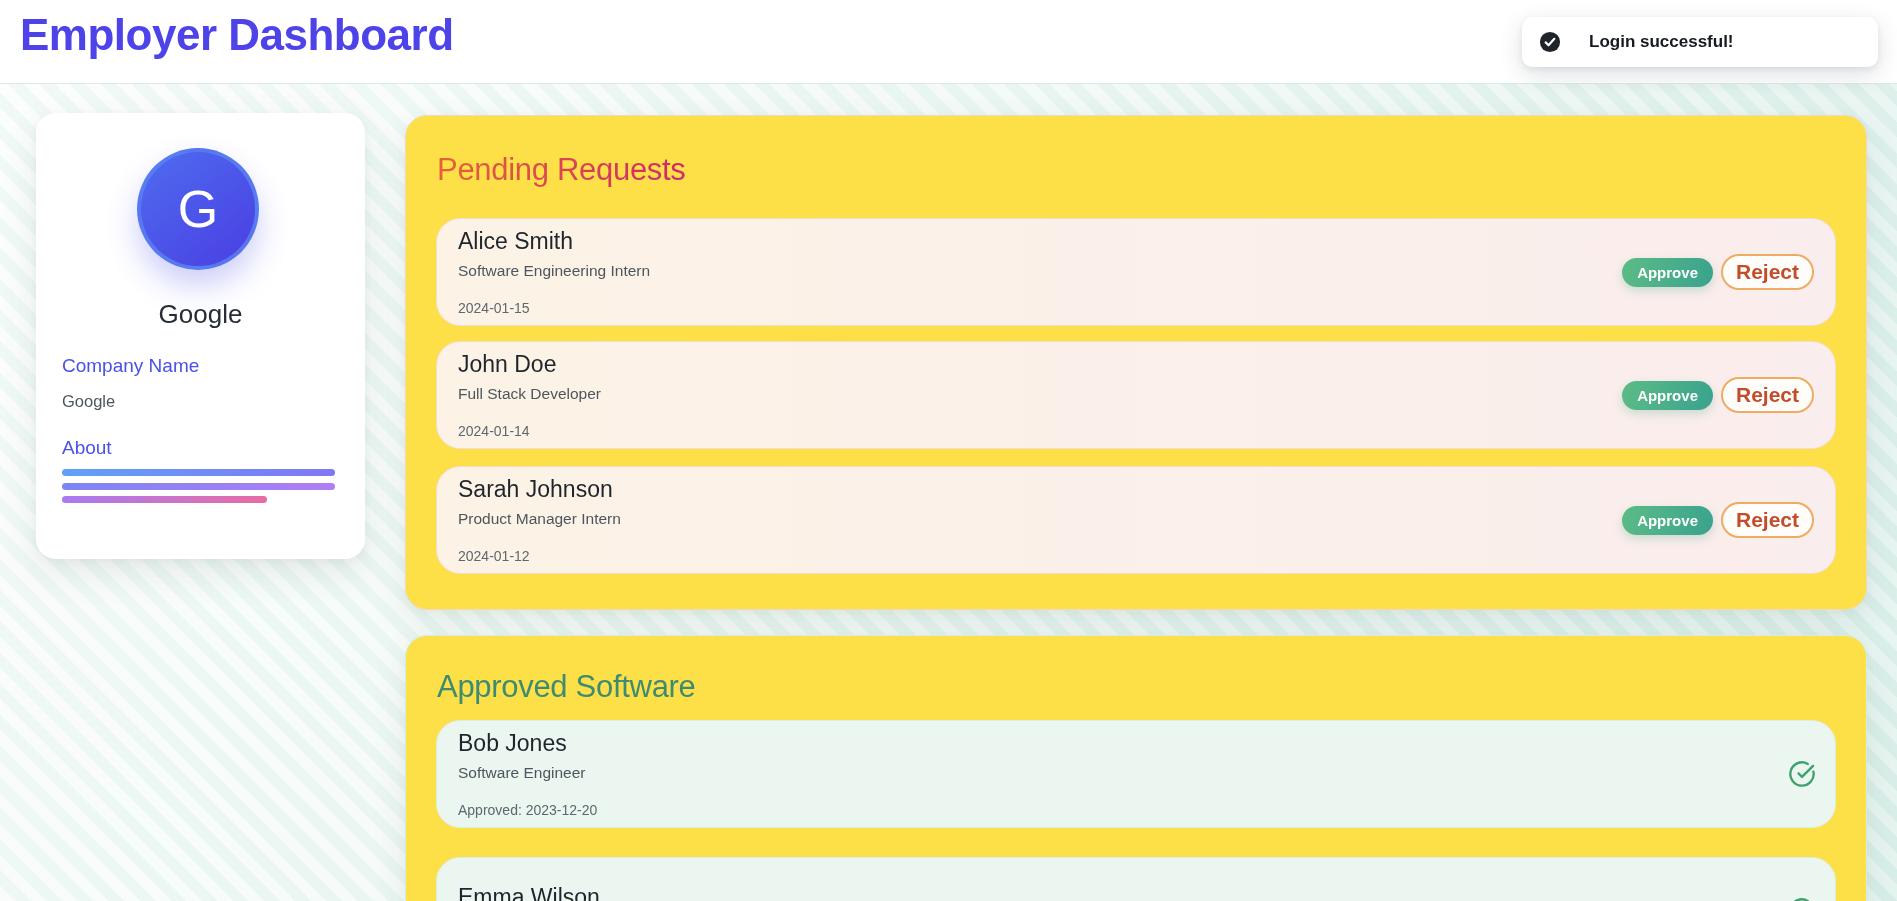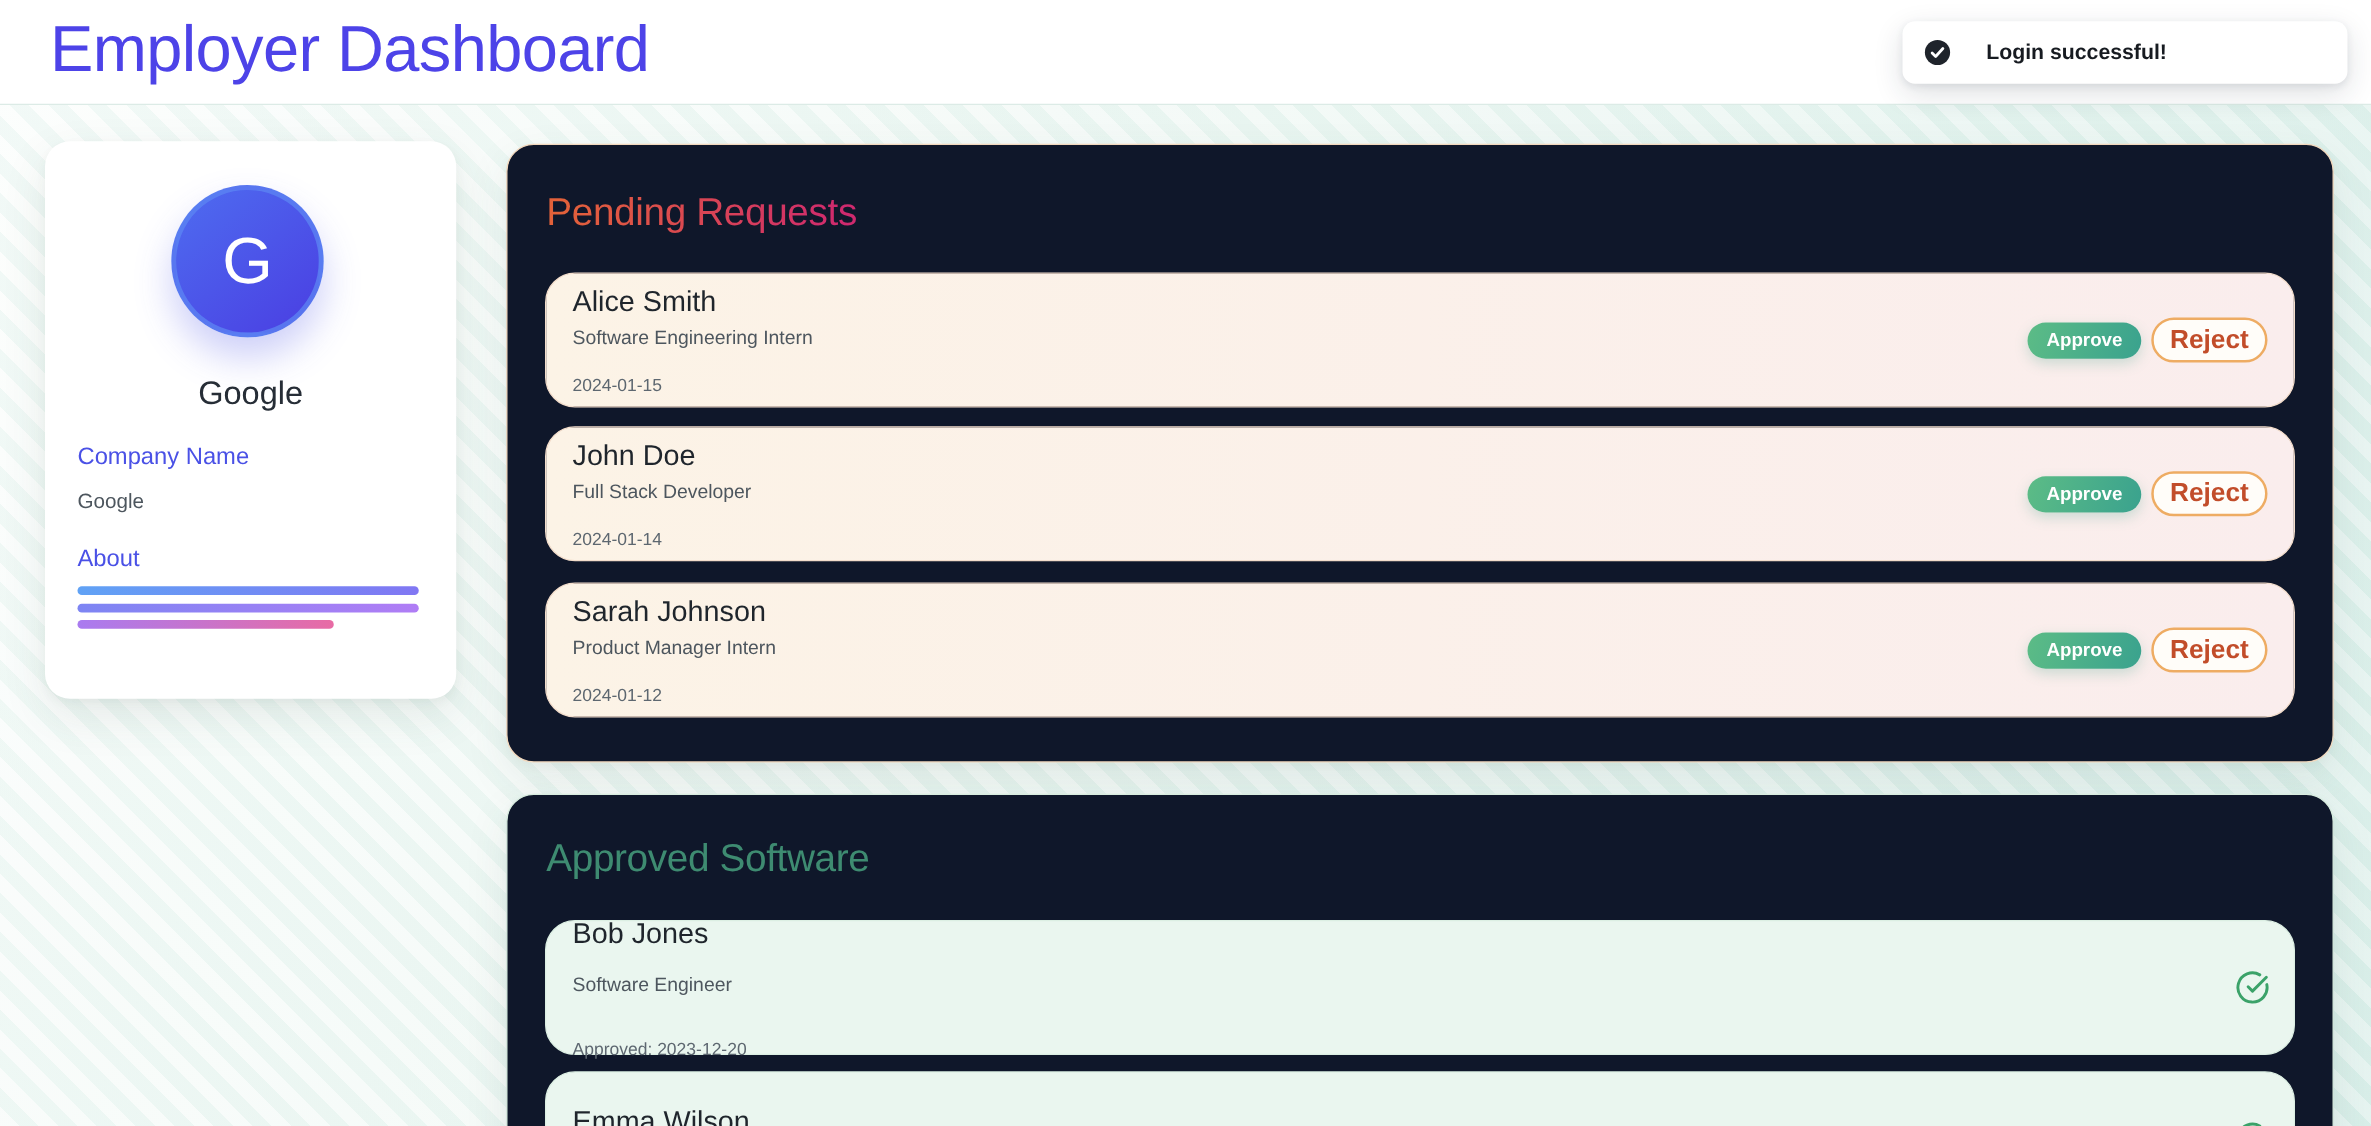--- a/index.html
+++ b/index.html
@@ -13,22 +13,22 @@
       linear-gradient(115deg, #fbfdfc 0%, #eef7f3 45%, #d9eee9 100%);
   }
 
   
   .header {
     position: absolute; left: 0; top: 0; width: 1897px; height: 84px;
     background: #ffffff;
     border-bottom: 1px solid #dcebe6;
   }
   .header-title {
-    position: absolute; left: 40px; top: 10px;
-    font-size: 52px; font-weight: 400; letter-spacing: -0.5px;
+    position: absolute; left: 20px; top: 10px;
+    font-size: 44px; font-weight: 700; letter-spacing: -0.5px;
     color: #4d43e8;
   }
 
   
   .toast {
     position: absolute; right: 19px; top: 17px;
     width: 356px; height: 50px;
     background: #ffffff; border-radius: 10px;
     box-shadow: 0 8px 24px rgba(30,40,60,0.14), 0 2px 6px rgba(30,40,60,0.08);
     display: flex; align-items: center; gap: 28px;
@@ -69,21 +69,21 @@
   .skeleton-bar {
     position: absolute; left: 26px; height: 7px; border-radius: 4px;
   }
   .skeleton-bar.b1 { top: 356px; width: 273px; background: linear-gradient(90deg, #60a2f5, #8177f3); }
   .skeleton-bar.b2 { top: 370px; width: 273px; background: linear-gradient(90deg, #7d85f3, #b07df5); }
   .skeleton-bar.b3 { top: 383px; width: 205px; background: linear-gradient(90deg, #a97bf0, #e86ba4); }
 
   
   .section {
     position: absolute; left: 405px; width: 1462px;
-    background: #0f172a; border-radius: 22px;
+    background: #fde047; border-radius: 22px;
     box-shadow: 0 14px 36px rgba(60,90,80,0.09), 0 3px 8px rgba(60,90,80,0.04);
   }
   .section.pending { top: 115px; height: 495px; border: 1px solid #f2d8bd; }
   .section.approved { top: 635px; height: 430px; border: 1px solid #d8ecdf; }
 
   .section-heading {
     position: absolute; left: 31px; font-size: 31px; font-weight: 400;
     letter-spacing: -0.3px; white-space: nowrap;
   }
   .pending .section-heading {
@@ -105,21 +105,21 @@
     background: linear-gradient(90deg, #fcf3e6 0%, #faeded 100%);
     border: 1px solid #f3ddcb;
   }
   .request-card.mint {
     background: #eaf6ef;
     border: 1px solid #dcefe3;
   }
   .pending .request-card.p0 { top: 102px; }
   .pending .request-card.p1 { top: 225px; }
   .pending .request-card.p2 { top: 350px; }
-  .approved .request-card.a0 { top: 100px; gap: 13px; }
+  .approved .request-card.a0 { top: 84px; }
   .approved .request-card.a1 { top: 221px; }
 
   .req-name { font-size: 23px; font-weight: 400; color: #1f252c; }
   .req-role { font-size: 15.5px; color: #4d565e; margin-top: 7px; }
   .req-date { font-size: 14px; color: #5d6770; margin-top: 20px; }
 
   .card-actions {
     position: absolute; right: 21px; top: 50%; transform: translateY(-50%);
     display: flex; align-items: center; gap: 8px;
   }

